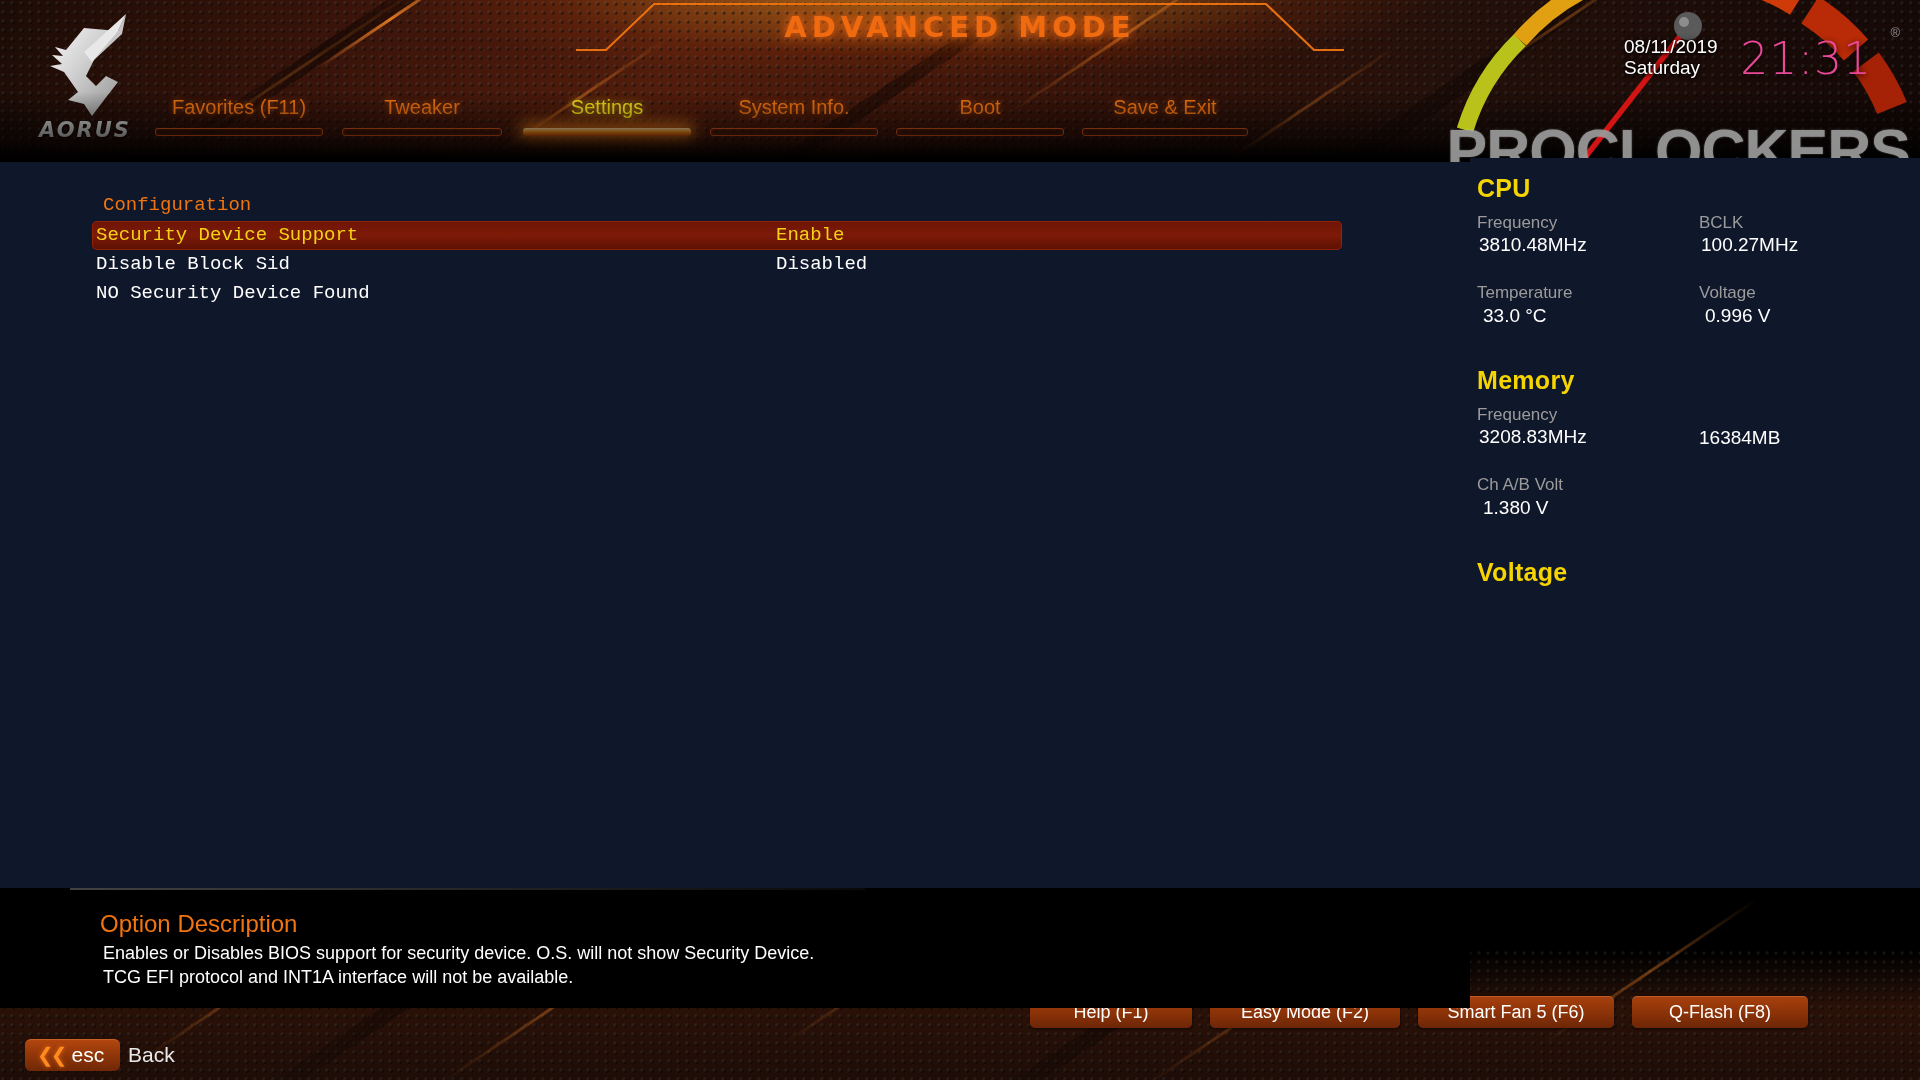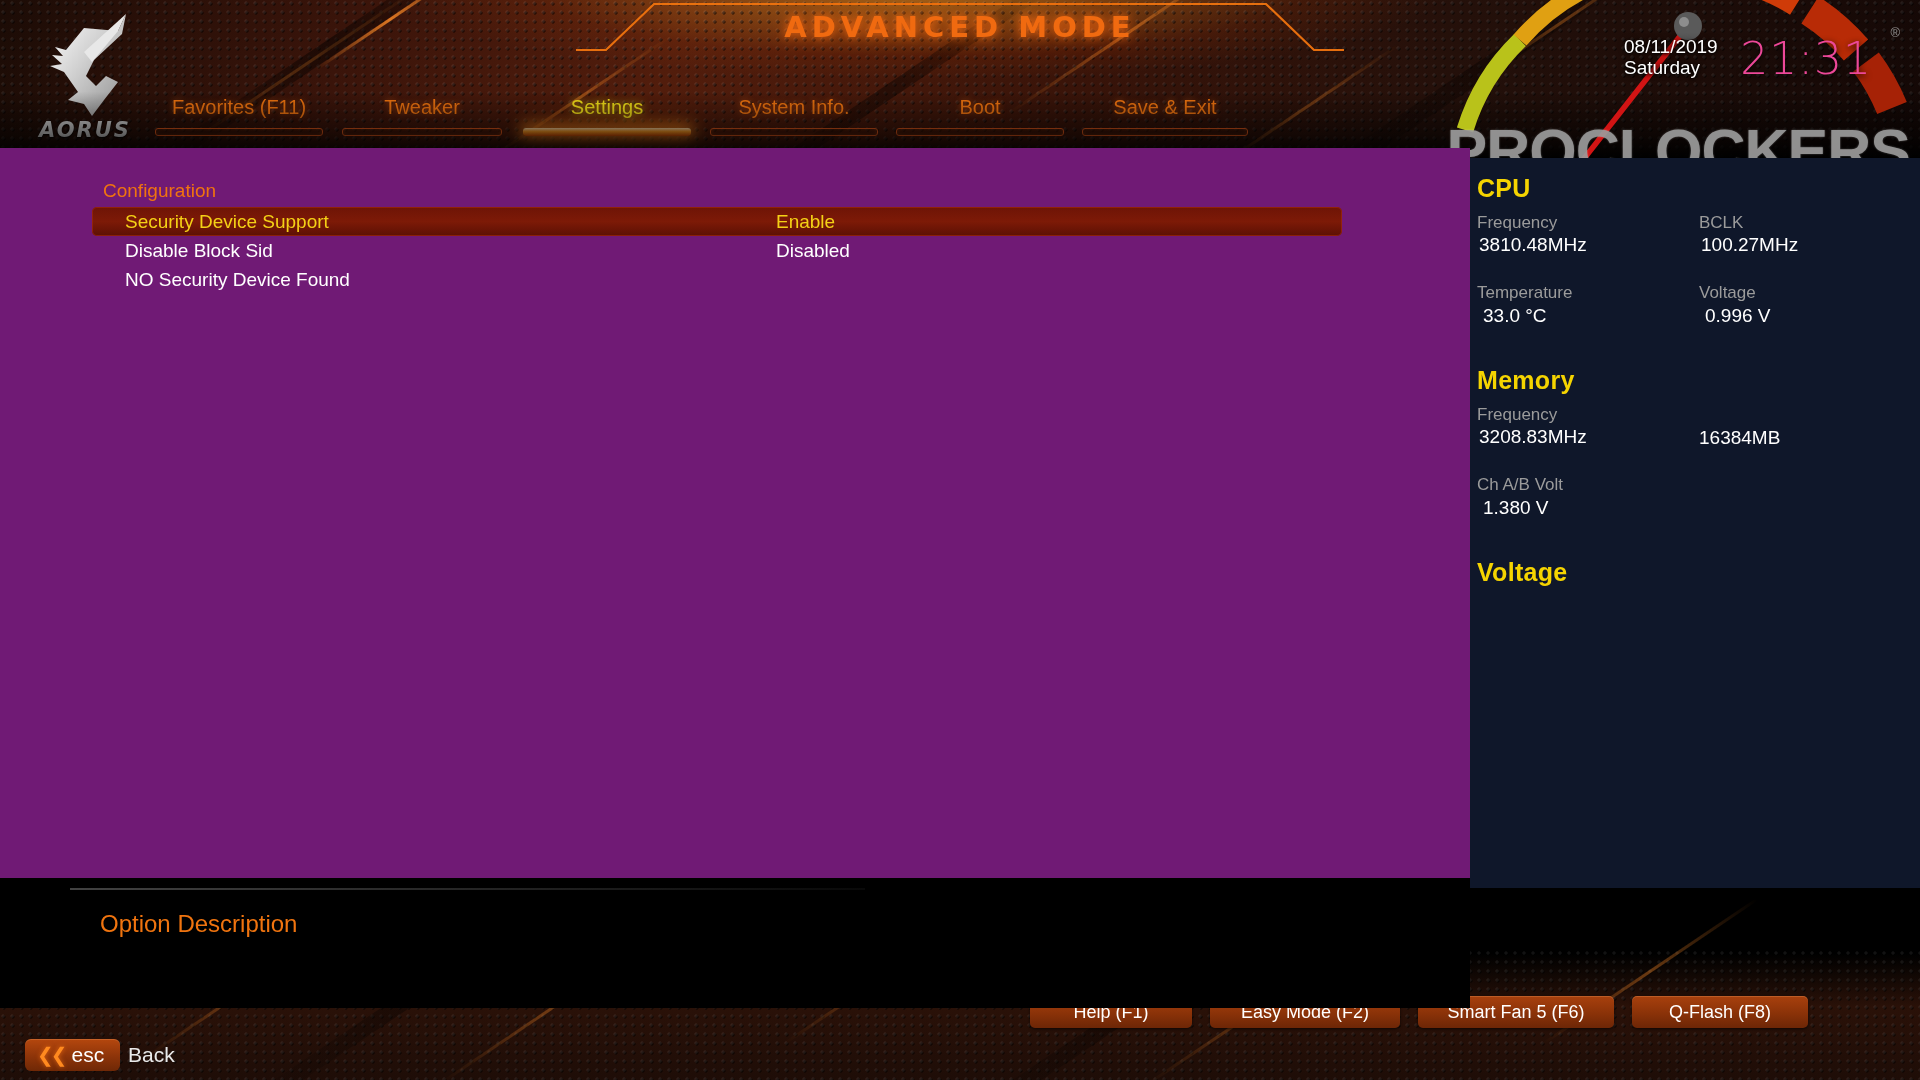--- a/index.html
+++ b/index.html
@@ -95,31 +95,31 @@
 
   .watermark {
     position:absolute; right:10px; top:121px;
     font-size:61px; font-weight:bold; letter-spacing:-1px;
     color:#9c9c9c; font-family:"Liberation Sans", sans-serif;
     text-shadow:0 0 2px rgba(255,255,255,.35);
     opacity:.92; line-height:1;
   }
 
   
-  .content { position:absolute; left:0; top:148px; width:1470px; height:730px; background:#701a75; }
+  .content { position:absolute; left:0; top:162px; width:1470px; height:730px; background:#0f172a;font-family:Liberation Mono, monospace; }
 
   .section-title {
     position:absolute; left:103px; top:32px;
     font-size:19px; color:#f0740f;
   }
 
   .rows { position:absolute; left:92px; top:59px; width:1250px; }
   .row {
     position:relative; height:29px; line-height:29px;
-    border-radius:5px; padding-left:33px;
+    border-radius:5px; padding-left:4px;
   }
   .row.selected {
     background:linear-gradient(180deg,#6e1406,#7d1a07 50%,#5c1004);
     box-shadow:0 0 0 1px rgba(160,40,10,.7) inset;
   }
   .row .name { font-size:19px; color:#ffffff; }
   .row.selected .name { color:#f4d116; }
   .row.info .name { color:#ffffff; }
   .row .val {
     position:absolute; left:684px; top:0; font-size:19px; color:#ffffff;
@@ -367,20 +367,24 @@
       <div class="fbtn" style="left:0px;   width:162px;">Help (F1)</div>
       <div class="fbtn" style="left:180px; width:190px;">Easy Mode (F2)</div>
       <div class="fbtn" style="left:388px; width:196px;">Smart Fan 5 (F6)</div>
       <div class="fbtn" style="left:602px; width:176px;">Q-Flash (F8)</div>
     </div>
   </div>
 
   <div class="desc-wrap">
     <div class="desc-rule"></div>
     <div class="desc-title">Option Description</div>
+    <div class="desc-body">
+      <div>Enables or Disables BIOS support for security device. O.S. will not show Security Device.</div>
+      <div>TCG EFI protocol and INT1A interface will not be available.</div>
+    </div>
   </div>
 
   <div class="escbtn">
     <span class="chev">❮❮</span>
     <span>esc</span>
   </div>
   <div class="backlbl">Back</div>
 
 </div>
 

